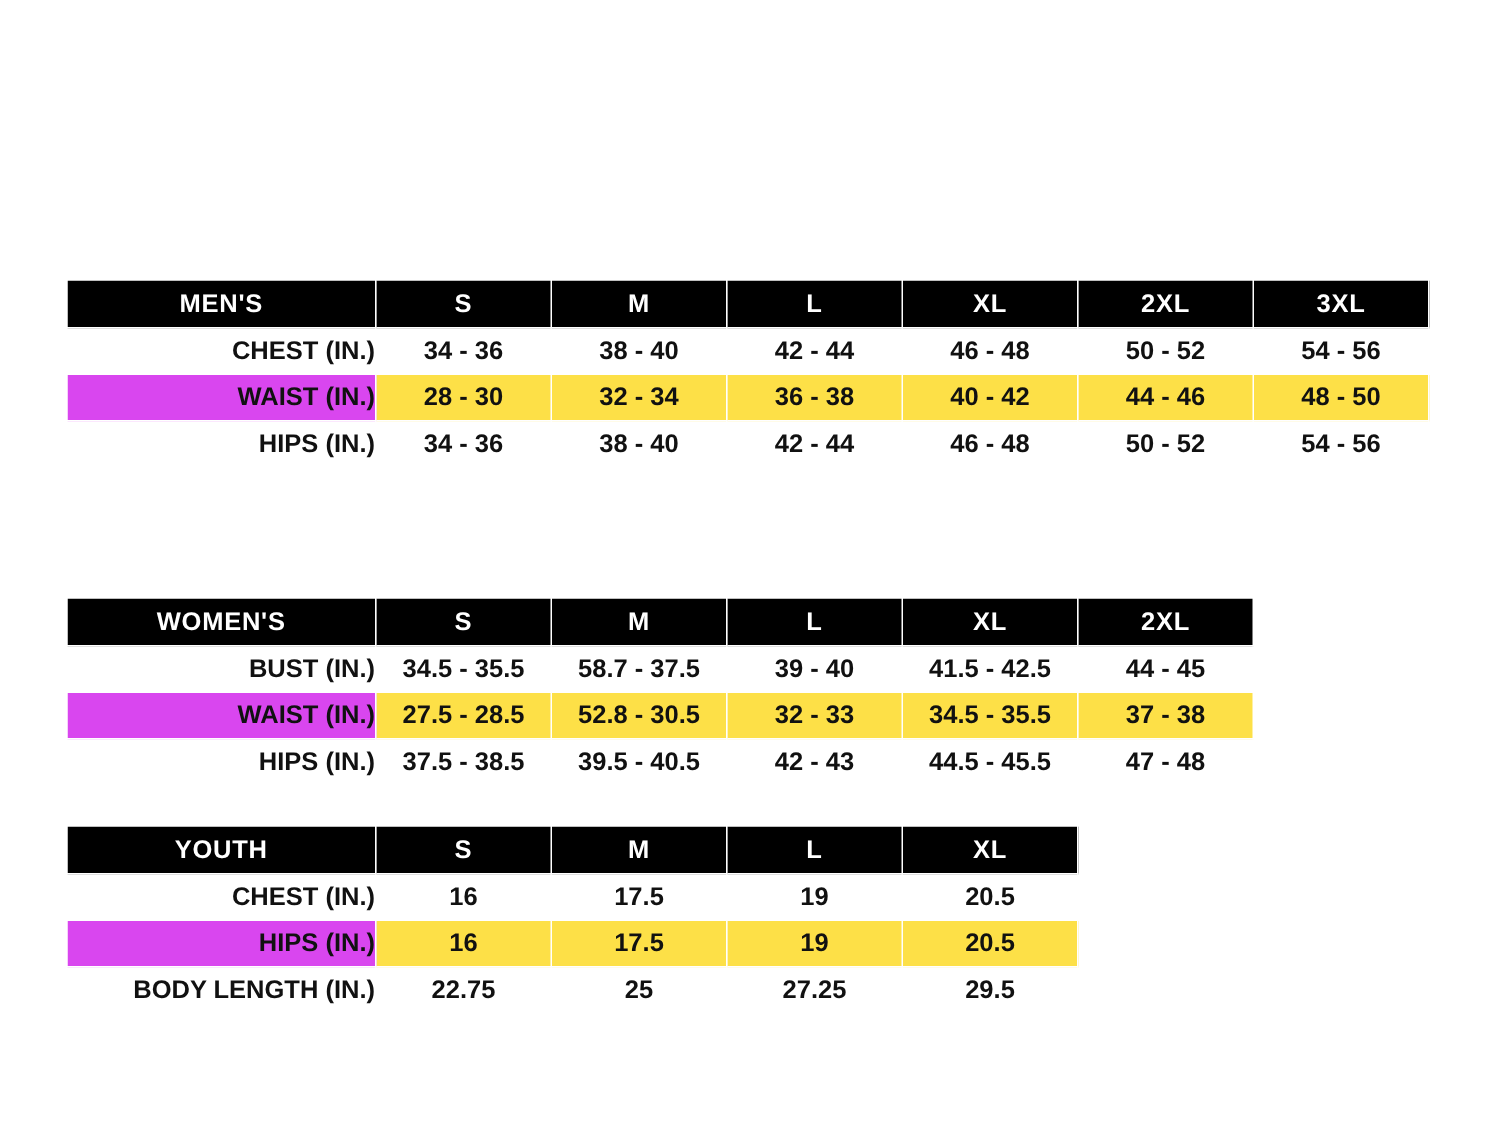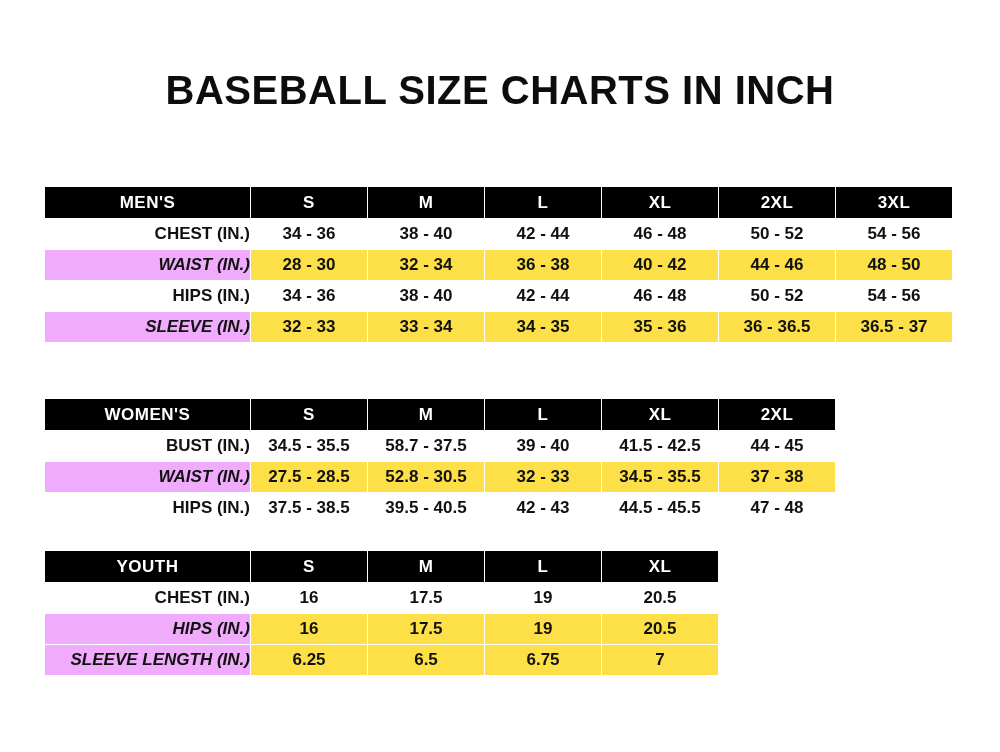--- a/index.html
+++ b/index.html
@@ -65,22 +65,21 @@
   }
   .row-odd td {
     background: #fde047;
   }
   td.rowlabel {
     background: #ffffff;
     font-weight: bold;
     text-align: right;
   }
   .row-odd td.rowlabel {
-    background: #f0abfc;
-    font-style: italic;
+    background: #d946ef;
   }
 
   
   #mens-table {
     top: 186px;
     left: 44px;
   }
   #mens-table .rowhead, #mens-table .rowlabel { width: 206px; margin-top: 32px; }
   #mens-table .c { width: 117px; }
 
@@ -98,21 +97,20 @@
     left: 44px;
   }
   #youth-table .rowhead, #youth-table .rowlabel { width: 206px; }
   #youth-table .c { width: 117px; }
 </style>
 </head>
 <body>
 
 <div class="page">
 
-  <div class="title">BASEBALL SIZE CHARTS IN INCH</div>
 
   <table class="chart" id="mens-table">
     <thead>
       <tr>
         <th class="rowhead">MEN'S</th>
         <th class="c">S</th>
         <th class="c">M</th>
         <th class="c">L</th>
         <th class="c">XL</th>
         <th class="c">2XL</th>
@@ -140,29 +138,20 @@
       </tr>
       <tr class="row-even">
         <td class="rowlabel">HIPS (IN.)</td>
         <td class="c">34 - 36</td>
         <td class="c">38 - 40</td>
         <td class="c">42 - 44</td>
         <td class="c">46 - 48</td>
         <td class="c">50 - 52</td>
         <td class="c">54 - 56</td>
       </tr>
-      <tr class="row-odd">
-        <td class="rowlabel">SLEEVE (IN.)</td>
-        <td class="c">32 - 33</td>
-        <td class="c">33 - 34</td>
-        <td class="c">34 - 35</td>
-        <td class="c">35 - 36</td>
-        <td class="c">36 - 36.5</td>
-        <td class="c">36.5 - 37</td>
-      </tr>
     </tbody>
   </table>
 
   <table class="chart" id="womens-table">
     <thead>
       <tr>
         <th class="rowhead">WOMEN'S</th>
         <th class="c">S</th>
         <th class="c">M</th>
         <th class="c">L</th>
@@ -216,23 +205,23 @@
         <td class="c">19</td>
         <td class="c">20.5</td>
       </tr>
       <tr class="row-odd">
         <td class="rowlabel">HIPS (IN.)</td>
         <td class="c">16</td>
         <td class="c">17.5</td>
         <td class="c">19</td>
         <td class="c">20.5</td>
       </tr>
-      <tr class="row-odd">
-        <td class="rowlabel">SLEEVE LENGTH (IN.)</td>
-        <td class="c">6.25</td>
-        <td class="c">6.5</td>
-        <td class="c">6.75</td>
-        <td class="c">7</td>
+      <tr class="row-even">
+        <td class="rowlabel">BODY LENGTH (IN.)</td>
+        <td class="c">22.75</td>
+        <td class="c">25</td>
+        <td class="c">27.25</td>
+        <td class="c">29.5</td>
       </tr>
     </tbody>
   </table>
 
 </div>
 
 </body></html>

